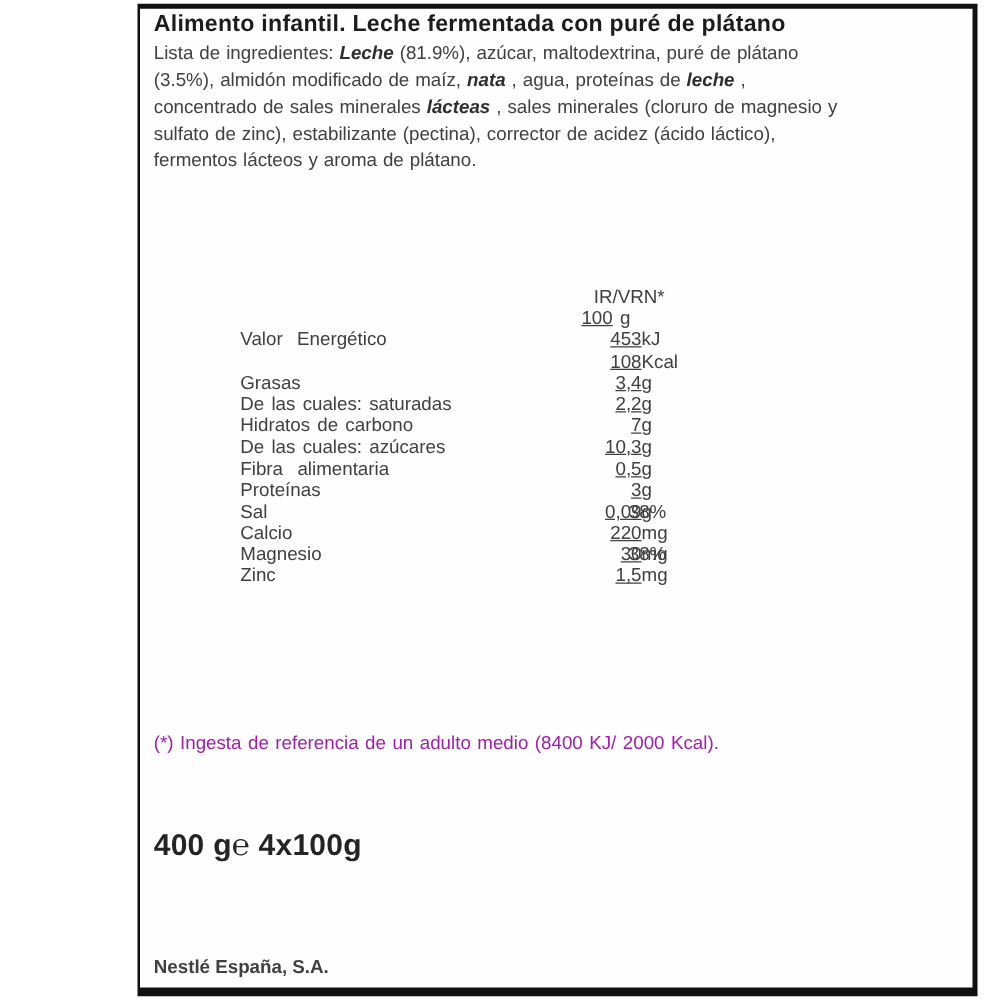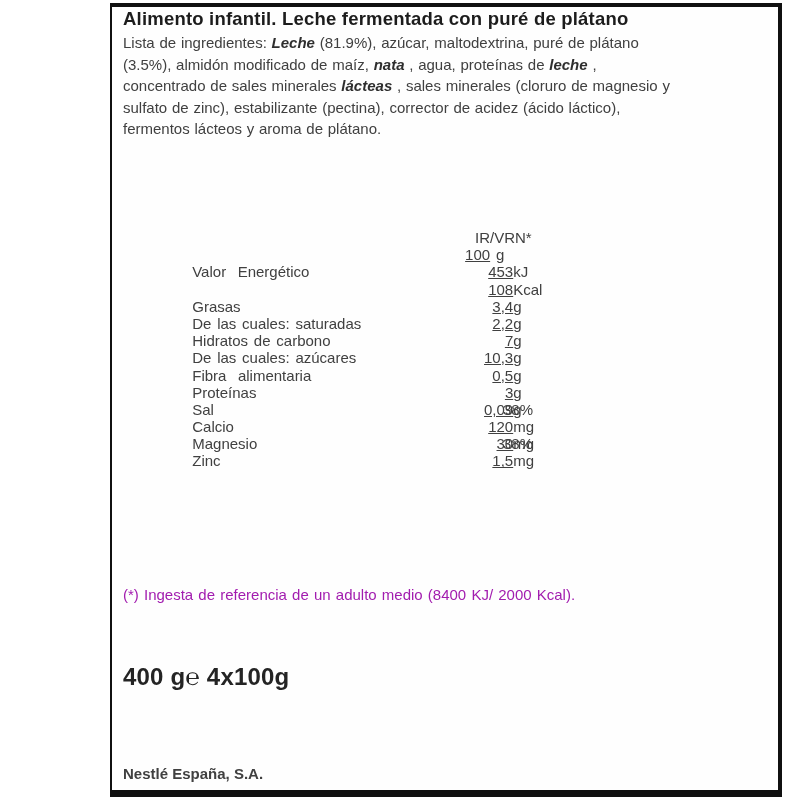--- a/index.html
+++ b/index.html
@@ -196,21 +196,21 @@
             <span class="nlabel">Proteínas</span><span class="num">3</span><span class="unit">g</span>
             <span class="pct"></span>
           </div>
 
           <div class="nrow">
             <span class="nlabel">Sal</span><span class="num">0,09</span><span class="unit">g</span>
             <span class="pct"></span>
           </div>
 
           <div class="nrow">
-            <span class="nlabel">Calcio</span><span class="num">120</span><span class="unit">mg</span>
+            <span class="nlabel">Calcio</span><span class="num">220</span><span class="unit">mg</span>
             <span class="pct">38%</span>
           </div>
 
           <div class="nrow">
             <span class="nlabel">Magnesio</span><span class="num">30</span><span class="unit">mg</span>
             <span class="pct"></span>
           </div>
 
           <div class="nrow">
             <span class="nlabel">Zinc</span><span class="num">1,5</span><span class="unit">mg</span>

